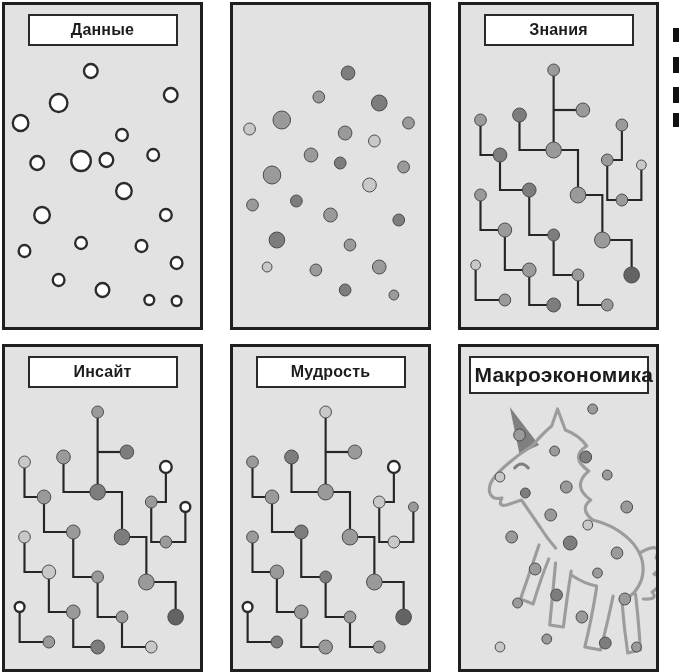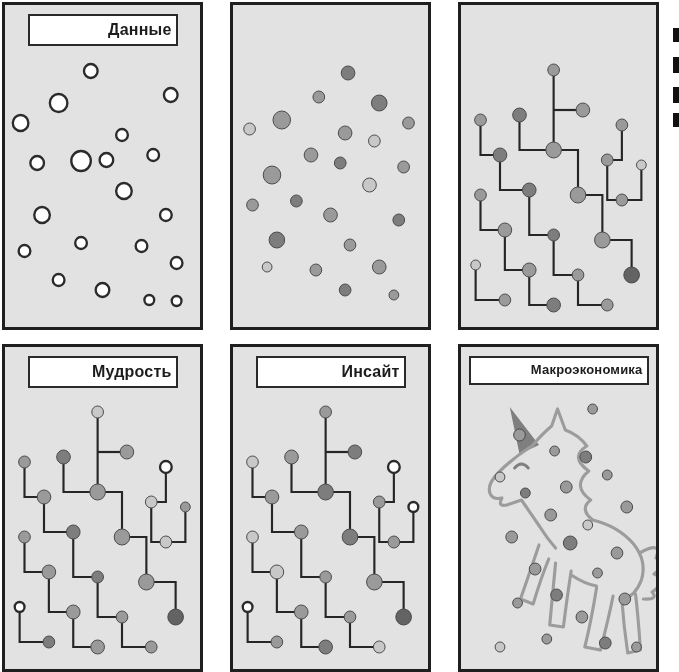--- a/index.html
+++ b/index.html
@@ -24,24 +24,24 @@
     margin:0;
   }
   .panel svg{position:absolute;left:0;top:0;width:100%;height:100%;display:block;}
   .label{
     position:absolute;top:9px;left:50%;transform:translateX(-50%);
     z-index:2;box-sizing:border-box;
     background:var(--label-bg,#ffffff);
     border:2px solid var(--label-border,#2a2a2a);
     color:var(--label-text,#1c1c1c);
     font-weight:bold;font-size:16px;line-height:1.15;
-    text-align:right;padding:5px 4px;width:150px;
+    text-align:center;padding:5px 4px;width:150px;
     letter-spacing:.2px;white-space:nowrap;
   }
-  .label.wide{width:180px;font-size:13px;}
+  .label.wide{width:180px;font-size:21px;}
   .edge-mark{position:absolute;background:#111111;}
 </style>
 </head>
 <body>
 
 <div class="board">
 
   <figure class="panel">
     <figcaption class="label">Данные</figcaption>
     <svg viewBox="0 0 200 322" preserveAspectRatio="none">
@@ -91,20 +91,21 @@
         <circle cx="120" cy="240" r="6" fill="#9a9a9a" stroke="#4a4a4a" stroke-width="1"></circle>
         <circle cx="35" cy="262" r="5" fill="#c8c8c8" stroke="#4a4a4a" stroke-width="1"></circle>
         <circle cx="85" cy="265" r="6" fill="#9a9a9a" stroke="#4a4a4a" stroke-width="1"></circle>
         <circle cx="150" cy="262" r="7" fill="#9a9a9a" stroke="#4a4a4a" stroke-width="1"></circle>
         <circle cx="115" cy="285" r="6" fill="#7d7d7d" stroke="#4a4a4a" stroke-width="1"></circle>
         <circle cx="165" cy="290" r="5" fill="#9a9a9a" stroke="#4a4a4a" stroke-width="1"></circle>
       </svg>
   </figure>
 
   <figure class="panel">
+    <figcaption class="label">Знания</figcaption>
     <svg viewBox="0 0 200 322" preserveAspectRatio="none">
         <polyline points="95 65 95 145" fill="none" stroke="#262626" stroke-width="2.2"></polyline>
         <polyline points="60 110 60 145 95 145" fill="none" stroke="#262626" stroke-width="2.2"></polyline>
         <polyline points="125 105 95 105" fill="none" stroke="#262626" stroke-width="2.2"></polyline>
         <polyline points="165 120 165 155 150 155" fill="none" stroke="#262626" stroke-width="2.2"></polyline>
         <polyline points="20 115 20 150 40 150" fill="none" stroke="#262626" stroke-width="2.2"></polyline>
         <polyline points="40 150 40 185 70 185" fill="none" stroke="#262626" stroke-width="2.2"></polyline>
         <polyline points="95 145 120 145 120 190" fill="none" stroke="#262626" stroke-width="2.2"></polyline>
         <polyline points="150 155 150 195 165 195" fill="none" stroke="#262626" stroke-width="2.2"></polyline>
         <polyline points="185 160 185 195 165 195" fill="none" stroke="#262626" stroke-width="2.2"></polyline>
@@ -137,20 +138,67 @@
         <circle cx="70" cy="265" r="7" fill="#9a9a9a" stroke="#4a4a4a" stroke-width="1"></circle>
         <circle cx="120" cy="270" r="6" fill="#9a9a9a" stroke="#4a4a4a" stroke-width="1"></circle>
         <circle cx="175" cy="270" r="8" fill="#636363" stroke="#4a4a4a" stroke-width="1"></circle>
         <circle cx="45" cy="295" r="6" fill="#9a9a9a" stroke="#4a4a4a" stroke-width="1"></circle>
         <circle cx="95" cy="300" r="7" fill="#7d7d7d" stroke="#4a4a4a" stroke-width="1"></circle>
         <circle cx="150" cy="300" r="6" fill="#9a9a9a" stroke="#4a4a4a" stroke-width="1"></circle>
       </svg>
   </figure>
 
   <figure class="panel">
+    <figcaption class="label">Инсайт</figcaption>
+    <svg viewBox="0 0 200 322" preserveAspectRatio="none">
+        <polyline points="95 65 95 145" fill="none" stroke="#262626" stroke-width="2.2"></polyline>
+        <polyline points="60 110 60 145 95 145" fill="none" stroke="#262626" stroke-width="2.2"></polyline>
+        <polyline points="125 105 95 105" fill="none" stroke="#262626" stroke-width="2.2"></polyline>
+        <polyline points="165 120 165 155 150 155" fill="none" stroke="#262626" stroke-width="2.2"></polyline>
+        <polyline points="20 115 20 150 40 150" fill="none" stroke="#262626" stroke-width="2.2"></polyline>
+        <polyline points="40 150 40 185 70 185" fill="none" stroke="#262626" stroke-width="2.2"></polyline>
+        <polyline points="95 145 120 145 120 190" fill="none" stroke="#262626" stroke-width="2.2"></polyline>
+        <polyline points="150 155 150 195 165 195" fill="none" stroke="#262626" stroke-width="2.2"></polyline>
+        <polyline points="185 160 185 195 165 195" fill="none" stroke="#262626" stroke-width="2.2"></polyline>
+        <polyline points="20 190 20 225 45 225" fill="none" stroke="#262626" stroke-width="2.2"></polyline>
+        <polyline points="70 185 70 230 95 230" fill="none" stroke="#262626" stroke-width="2.2"></polyline>
+        <polyline points="120 190 145 190 145 235" fill="none" stroke="#262626" stroke-width="2.2"></polyline>
+        <polyline points="145 235 175 235 175 270" fill="none" stroke="#262626" stroke-width="2.2"></polyline>
+        <polyline points="45 225 45 265 70 265" fill="none" stroke="#262626" stroke-width="2.2"></polyline>
+        <polyline points="95 230 95 270 120 270" fill="none" stroke="#262626" stroke-width="2.2"></polyline>
+        <polyline points="15 260 15 295 45 295" fill="none" stroke="#262626" stroke-width="2.2"></polyline>
+        <polyline points="70 265 70 300 95 300" fill="none" stroke="#262626" stroke-width="2.2"></polyline>
+        <polyline points="120 270 120 300 150 300" fill="none" stroke="#262626" stroke-width="2.2"></polyline>
+        <circle cx="95" cy="65" r="6" fill="#9a9a9a" stroke="#4a4a4a" stroke-width="1"></circle>
+        <circle cx="20" cy="115" r="6" fill="#c8c8c8" stroke="#4a4a4a" stroke-width="1"></circle>
+        <circle cx="60" cy="110" r="7" fill="#9a9a9a" stroke="#4a4a4a" stroke-width="1"></circle>
+        <circle cx="125" cy="105" r="7" fill="#7d7d7d" stroke="#4a4a4a" stroke-width="1"></circle>
+        <circle cx="165" cy="120" r="6" fill="#ffffff" stroke="#2b2b2b" stroke-width="2.4"></circle>
+        <circle cx="40" cy="150" r="7" fill="#9a9a9a" stroke="#4a4a4a" stroke-width="1"></circle>
+        <circle cx="95" cy="145" r="8" fill="#7d7d7d" stroke="#4a4a4a" stroke-width="1"></circle>
+        <circle cx="150" cy="155" r="6" fill="#9a9a9a" stroke="#4a4a4a" stroke-width="1"></circle>
+        <circle cx="185" cy="160" r="5" fill="#ffffff" stroke="#2b2b2b" stroke-width="2.4"></circle>
+        <circle cx="20" cy="190" r="6" fill="#c8c8c8" stroke="#4a4a4a" stroke-width="1"></circle>
+        <circle cx="70" cy="185" r="7" fill="#9a9a9a" stroke="#4a4a4a" stroke-width="1"></circle>
+        <circle cx="120" cy="190" r="8" fill="#7d7d7d" stroke="#4a4a4a" stroke-width="1"></circle>
+        <circle cx="165" cy="195" r="6" fill="#9a9a9a" stroke="#4a4a4a" stroke-width="1"></circle>
+        <circle cx="45" cy="225" r="7" fill="#c8c8c8" stroke="#4a4a4a" stroke-width="1"></circle>
+        <circle cx="95" cy="230" r="6" fill="#9a9a9a" stroke="#4a4a4a" stroke-width="1"></circle>
+        <circle cx="145" cy="235" r="8" fill="#9a9a9a" stroke="#4a4a4a" stroke-width="1"></circle>
+        <circle cx="15" cy="260" r="5" fill="#ffffff" stroke="#2b2b2b" stroke-width="2.4"></circle>
+        <circle cx="70" cy="265" r="7" fill="#9a9a9a" stroke="#4a4a4a" stroke-width="1"></circle>
+        <circle cx="120" cy="270" r="6" fill="#9a9a9a" stroke="#4a4a4a" stroke-width="1"></circle>
+        <circle cx="175" cy="270" r="8" fill="#636363" stroke="#4a4a4a" stroke-width="1"></circle>
+        <circle cx="45" cy="295" r="6" fill="#9a9a9a" stroke="#4a4a4a" stroke-width="1"></circle>
+        <circle cx="95" cy="300" r="7" fill="#7d7d7d" stroke="#4a4a4a" stroke-width="1"></circle>
+        <circle cx="150" cy="300" r="6" fill="#c8c8c8" stroke="#4a4a4a" stroke-width="1"></circle>
+      </svg>
+  </figure>
+
+  <figure class="panel">
     <figcaption class="label">Мудрость</figcaption>
     <svg viewBox="0 0 200 322" preserveAspectRatio="none">
         <polyline points="95 65 95 145" fill="none" stroke="#262626" stroke-width="2.2"></polyline>
         <polyline points="60 110 60 145 95 145" fill="none" stroke="#262626" stroke-width="2.2"></polyline>
         <polyline points="125 105 95 105" fill="none" stroke="#262626" stroke-width="2.2"></polyline>
         <polyline points="165 120 165 155 150 155" fill="none" stroke="#262626" stroke-width="2.2"></polyline>
         <polyline points="20 115 20 150 40 150" fill="none" stroke="#262626" stroke-width="2.2"></polyline>
         <polyline points="40 150 40 185 70 185" fill="none" stroke="#262626" stroke-width="2.2"></polyline>
         <polyline points="95 145 120 145 120 190" fill="none" stroke="#262626" stroke-width="2.2"></polyline>
         <polyline points="150 155 150 195 165 195" fill="none" stroke="#262626" stroke-width="2.2"></polyline>
@@ -184,67 +232,20 @@
         <circle cx="70" cy="265" r="7" fill="#9a9a9a" stroke="#4a4a4a" stroke-width="1"></circle>
         <circle cx="120" cy="270" r="6" fill="#9a9a9a" stroke="#4a4a4a" stroke-width="1"></circle>
         <circle cx="175" cy="270" r="8" fill="#636363" stroke="#4a4a4a" stroke-width="1"></circle>
         <circle cx="45" cy="295" r="6" fill="#7d7d7d" stroke="#4a4a4a" stroke-width="1"></circle>
         <circle cx="95" cy="300" r="7" fill="#9a9a9a" stroke="#4a4a4a" stroke-width="1"></circle>
         <circle cx="150" cy="300" r="6" fill="#9a9a9a" stroke="#4a4a4a" stroke-width="1"></circle>
       </svg>
   </figure>
 
   <figure class="panel">
-    <figcaption class="label">Инсайт</figcaption>
-    <svg viewBox="0 0 200 322" preserveAspectRatio="none">
-        <polyline points="95 65 95 145" fill="none" stroke="#262626" stroke-width="2.2"></polyline>
-        <polyline points="60 110 60 145 95 145" fill="none" stroke="#262626" stroke-width="2.2"></polyline>
-        <polyline points="125 105 95 105" fill="none" stroke="#262626" stroke-width="2.2"></polyline>
-        <polyline points="165 120 165 155 150 155" fill="none" stroke="#262626" stroke-width="2.2"></polyline>
-        <polyline points="20 115 20 150 40 150" fill="none" stroke="#262626" stroke-width="2.2"></polyline>
-        <polyline points="40 150 40 185 70 185" fill="none" stroke="#262626" stroke-width="2.2"></polyline>
-        <polyline points="95 145 120 145 120 190" fill="none" stroke="#262626" stroke-width="2.2"></polyline>
-        <polyline points="150 155 150 195 165 195" fill="none" stroke="#262626" stroke-width="2.2"></polyline>
-        <polyline points="185 160 185 195 165 195" fill="none" stroke="#262626" stroke-width="2.2"></polyline>
-        <polyline points="20 190 20 225 45 225" fill="none" stroke="#262626" stroke-width="2.2"></polyline>
-        <polyline points="70 185 70 230 95 230" fill="none" stroke="#262626" stroke-width="2.2"></polyline>
-        <polyline points="120 190 145 190 145 235" fill="none" stroke="#262626" stroke-width="2.2"></polyline>
-        <polyline points="145 235 175 235 175 270" fill="none" stroke="#262626" stroke-width="2.2"></polyline>
-        <polyline points="45 225 45 265 70 265" fill="none" stroke="#262626" stroke-width="2.2"></polyline>
-        <polyline points="95 230 95 270 120 270" fill="none" stroke="#262626" stroke-width="2.2"></polyline>
-        <polyline points="15 260 15 295 45 295" fill="none" stroke="#262626" stroke-width="2.2"></polyline>
-        <polyline points="70 265 70 300 95 300" fill="none" stroke="#262626" stroke-width="2.2"></polyline>
-        <polyline points="120 270 120 300 150 300" fill="none" stroke="#262626" stroke-width="2.2"></polyline>
-        <circle cx="95" cy="65" r="6" fill="#9a9a9a" stroke="#4a4a4a" stroke-width="1"></circle>
-        <circle cx="20" cy="115" r="6" fill="#c8c8c8" stroke="#4a4a4a" stroke-width="1"></circle>
-        <circle cx="60" cy="110" r="7" fill="#9a9a9a" stroke="#4a4a4a" stroke-width="1"></circle>
-        <circle cx="125" cy="105" r="7" fill="#7d7d7d" stroke="#4a4a4a" stroke-width="1"></circle>
-        <circle cx="165" cy="120" r="6" fill="#ffffff" stroke="#2b2b2b" stroke-width="2.4"></circle>
-        <circle cx="40" cy="150" r="7" fill="#9a9a9a" stroke="#4a4a4a" stroke-width="1"></circle>
-        <circle cx="95" cy="145" r="8" fill="#7d7d7d" stroke="#4a4a4a" stroke-width="1"></circle>
-        <circle cx="150" cy="155" r="6" fill="#9a9a9a" stroke="#4a4a4a" stroke-width="1"></circle>
-        <circle cx="185" cy="160" r="5" fill="#ffffff" stroke="#2b2b2b" stroke-width="2.4"></circle>
-        <circle cx="20" cy="190" r="6" fill="#c8c8c8" stroke="#4a4a4a" stroke-width="1"></circle>
-        <circle cx="70" cy="185" r="7" fill="#9a9a9a" stroke="#4a4a4a" stroke-width="1"></circle>
-        <circle cx="120" cy="190" r="8" fill="#7d7d7d" stroke="#4a4a4a" stroke-width="1"></circle>
-        <circle cx="165" cy="195" r="6" fill="#9a9a9a" stroke="#4a4a4a" stroke-width="1"></circle>
-        <circle cx="45" cy="225" r="7" fill="#c8c8c8" stroke="#4a4a4a" stroke-width="1"></circle>
-        <circle cx="95" cy="230" r="6" fill="#9a9a9a" stroke="#4a4a4a" stroke-width="1"></circle>
-        <circle cx="145" cy="235" r="8" fill="#9a9a9a" stroke="#4a4a4a" stroke-width="1"></circle>
-        <circle cx="15" cy="260" r="5" fill="#ffffff" stroke="#2b2b2b" stroke-width="2.4"></circle>
-        <circle cx="70" cy="265" r="7" fill="#9a9a9a" stroke="#4a4a4a" stroke-width="1"></circle>
-        <circle cx="120" cy="270" r="6" fill="#9a9a9a" stroke="#4a4a4a" stroke-width="1"></circle>
-        <circle cx="175" cy="270" r="8" fill="#636363" stroke="#4a4a4a" stroke-width="1"></circle>
-        <circle cx="45" cy="295" r="6" fill="#9a9a9a" stroke="#4a4a4a" stroke-width="1"></circle>
-        <circle cx="95" cy="300" r="7" fill="#7d7d7d" stroke="#4a4a4a" stroke-width="1"></circle>
-        <circle cx="150" cy="300" r="6" fill="#c8c8c8" stroke="#4a4a4a" stroke-width="1"></circle>
-      </svg>
-  </figure>
-
-  <figure class="panel">
     <figcaption class="label wide">Макроэкономика</figcaption>
     <svg viewBox="0 0 200 322" preserveAspectRatio="none">
         <path d="M50,60 L80,98 L60,107 Z" fill="#7f7f7f" stroke="none"></path>
         <path d="M71,100 Q52,112 38,126 Q26,138 30,147 Q33,153 42,151 Q37,160 47,158 L62,153 Q72,167 81,180 Q88,191 97,201" fill="none" stroke="#9c9c9c" stroke-width="3.2" stroke-linecap="round" stroke-linejoin="round"></path>
         <path d="M55,121 Q62,113 69,121" fill="none" stroke="#7f7f7f" stroke-width="3" stroke-linecap="round" stroke-linejoin="round"></path>
         <path d="M73,99 Q83,87 93,79 L99,62 L107,83 Q121,88 129,99 Q111,110 131,124 Q113,139 133,153 Q121,162 135,173" fill="none" stroke="#9c9c9c" stroke-width="3.2" stroke-linecap="round" stroke-linejoin="round"></path>
         <path d="M135,173 Q161,179 177,197 Q191,214 185,233 Q179,249 165,253" fill="none" stroke="#9c9c9c" stroke-width="3.2" stroke-linecap="round" stroke-linejoin="round"></path>
         <path d="M185,205 Q207,194 200,211 Q215,214 198,227 Q213,233 196,245 Q203,253 187,252" fill="none" stroke="#9c9c9c" stroke-width="3.2" stroke-linecap="round" stroke-linejoin="round"></path>
         <path d="M80,198 Q70,227 61,252 L74,257 Q82,231 90,212" fill="none" stroke="#9c9c9c" stroke-width="3.2" stroke-linecap="round" stroke-linejoin="round"></path>
         <path d="M97,216 Q94,248 91,278 L105,280 Q109,249 113,224" fill="none" stroke="#9c9c9c" stroke-width="3.2" stroke-linecap="round" stroke-linejoin="round"></path>

